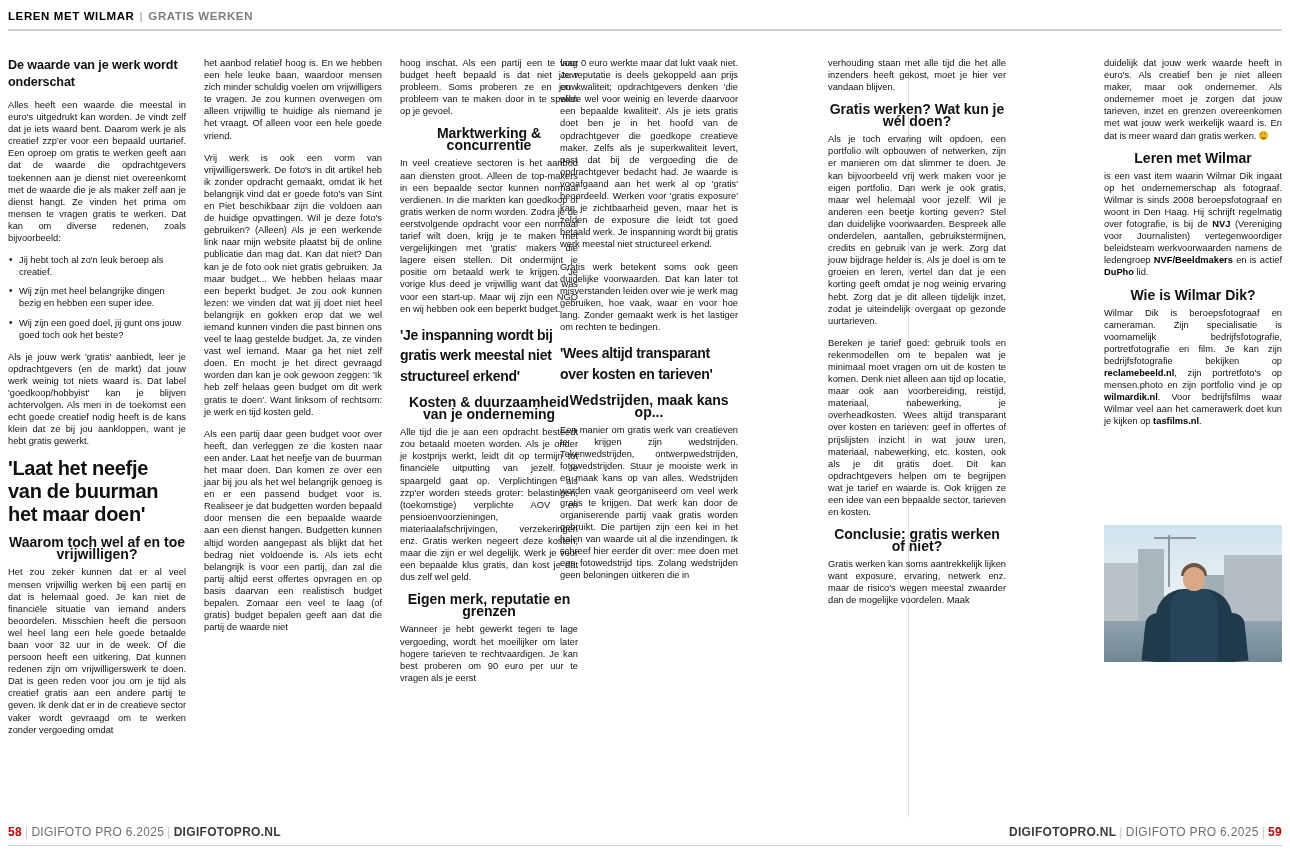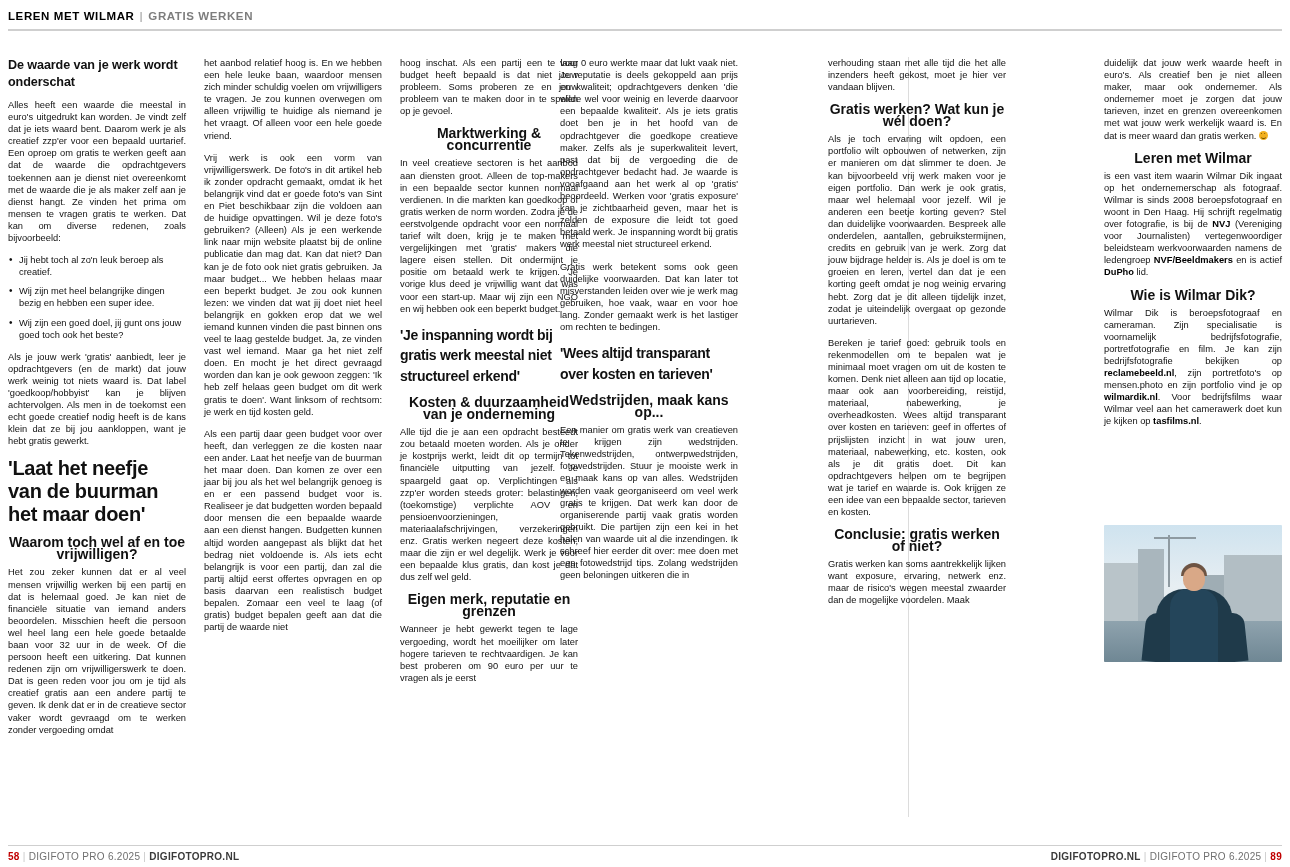--- a/index.html
+++ b/index.html
@@ -23,21 +23,21 @@
   .masthead .sub{color:#7d7d7d;}
   .rule-top{
     position:absolute;left:8px;top:29px;width:1274px;height:2px;background:#cfcfcf;
   }
 
   
   .rule-bottom{
     position:absolute;left:8px;top:845px;width:1274px;height:1px;background:#cfcfcf;
   }
   .foot{
-    position:absolute;top:851px;font-size:10px;letter-spacing:.3px;color:#6f6f6f;
+    position:absolute;top:825px;font-size:12px;letter-spacing:.3px;color:#6f6f6f;
   }
   .foot.left{left:8px;}
   .foot.right{right:8px;text-align:right;}
   .foot .num{color:#c00000;font-weight:bold;}
   .foot .bar{color:#c8c8c8;margin:0 3px;}
   .foot .bold{font-weight:bold;color:#3a3a3a;}
 
   
   .col{
     position:absolute;top:57px;
@@ -204,16 +204,16 @@
     <div class="person-hair"></div>
     <div class="person-head"></div>
   </div>
 
 
   <div class="rule-bottom"></div>
   <div class="foot left">
     <span class="num">58</span><span class="bar">|</span><span>DIGIFOTO PRO 6.2025</span><span class="bar">|</span><span class="bold">DIGIFOTOPRO.NL</span>
   </div>
   <div class="foot right">
-    <span class="bold">DIGIFOTOPRO.NL</span><span class="bar">|</span><span>DIGIFOTO PRO 6.2025</span><span class="bar">|</span><span class="num">89</span>
+    <span class="bold">DIGIFOTOPRO.NL</span><span class="bar">|</span><span>DIGIFOTO PRO 6.2025</span><span class="bar">|</span><span class="num">59</span>
   </div>
 
 </div>
 
 </body></html>

